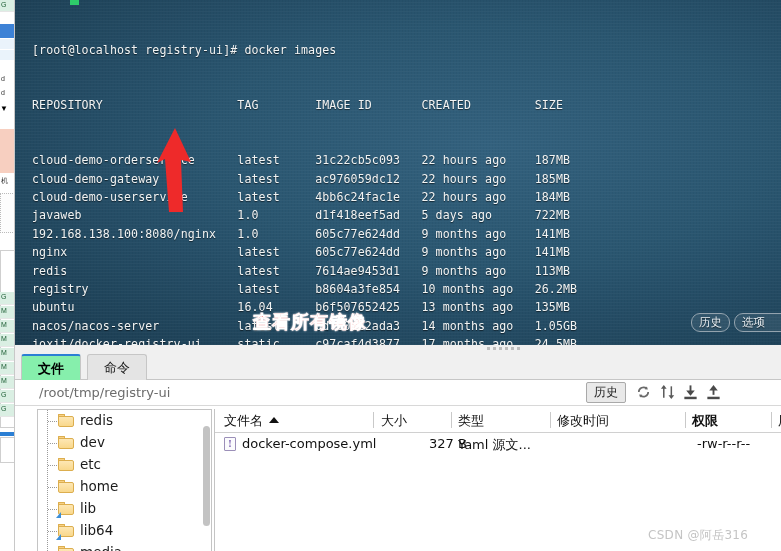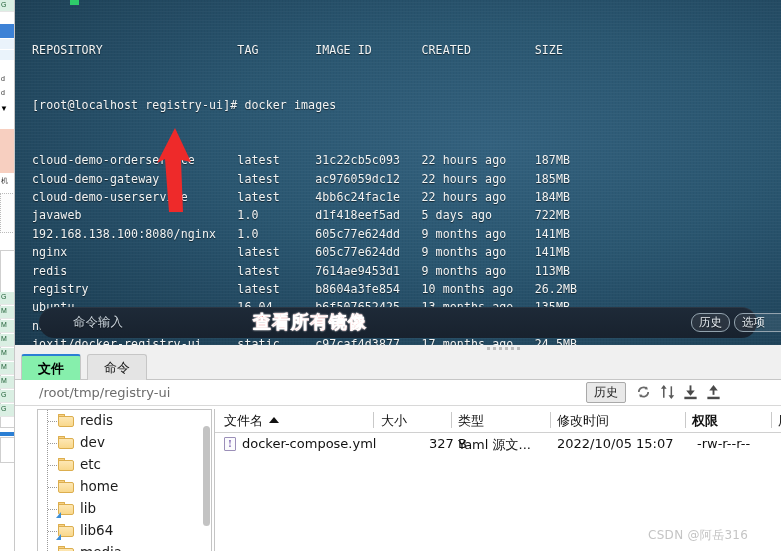--- a/index.html
+++ b/index.html
@@ -393,33 +393,30 @@
     <div class="bg-frag blueline" style="top:432px;height:4px;"></div>
     <div class="bg-frag greybox" style="top:437px;height:26px;"></div>
     <div class="bg-frag plain" style="top:466px;height:85px;"></div>
   </div>
 
   <div class="terminal">
     <div class="term-noise"></div>
     <div class="top-cursor"></div>
 
     <div class="term-body">
+      <div class="term-line">[root@localhost registry-ui]# docker images</div>
       <div class="term-line">REPOSITORY                   TAG        IMAGE ID       CREATED         SIZE</div>
-      <div class="term-line">[root@localhost registry-ui]# docker images</div>
       <div id="term-rows"><div class="term-line">cloud-demo-orderservice      latest     31c22cb5c093   22 hours ago    187MB</div><div class="term-line">cloud-demo-gateway           latest     ac976059dc12   22 hours ago    185MB</div><div class="term-line">cloud-demo-userservice       latest     4bb6c24fac1e   22 hours ago    184MB</div><div class="term-line">javaweb                      1.0        d1f418eef5ad   5 days ago      722MB</div><div class="term-line">192.168.138.100:8080/nginx   1.0        605c77e624dd   9 months ago    141MB</div><div class="term-line">nginx                        latest     605c77e624dd   9 months ago    141MB</div><div class="term-line">redis                        latest     7614ae9453d1   9 months ago    113MB</div><div class="term-line">registry                     latest     b8604a3fe854   10 months ago   26.2MB</div><div class="term-line">ubuntu                       16.04      b6f507652425   13 months ago   135MB</div><div class="term-line">nacos/nacos-server           latest     bdf60dc2ada3   14 months ago   1.05GB</div><div class="term-line">joxit/docker-registry-ui     static     c97caf4d3877   17 months ago   24.5MB</div></div>
       
     </div>
 
     <svg class="red-arrow" viewBox="0 0 80 86">
       <polygon points="40,2 56,36 46,34 48,86 34,86 30,33 22,37" fill="#ee2a2a"></polygon>
     </svg>
 
-    <div class="cmd-bar">
-      <span class="cmd-placeholder">命令输入</span>
-    </div>
     <div class="annot-text">查看所有镜像</div>
     <div class="cmd-btn" id="btn-hist">历史</div>
     <div class="cmd-btn" id="btn-opts">选项</div>
   </div>
 
   <div class="splitter">
     <div class="dots"></div>
   </div>
 
   <div class="bottom">
@@ -533,21 +530,20 @@
         <div class="fh" style="left:477px;font-weight:bold;">权限</div>
         <div class="fsep" style="left:556px;"></div>
         <div class="fh" style="left:563px;">用户/组</div>
       </div>
 
       <div class="frow">
         <div class="yml-icon">!</div>
         <div class="fc" style="left:27px;">docker-compose.yml</div>
         <div class="fc" style="left:180px;margin-left:34px;">327 B</div>
         <div class="fc" style="left:243px;">Yaml 源文...</div>
-        <div class="fc" style="left:342px;">2022/10/05 15:07</div>
         <div class="fc" style="left:482px;">-rw-r--r--</div>
 
       </div>
     </div>
   </div>
 
   <div class="watermark">CSDN @阿岳316</div>
 </div>
 
 </body></html>

